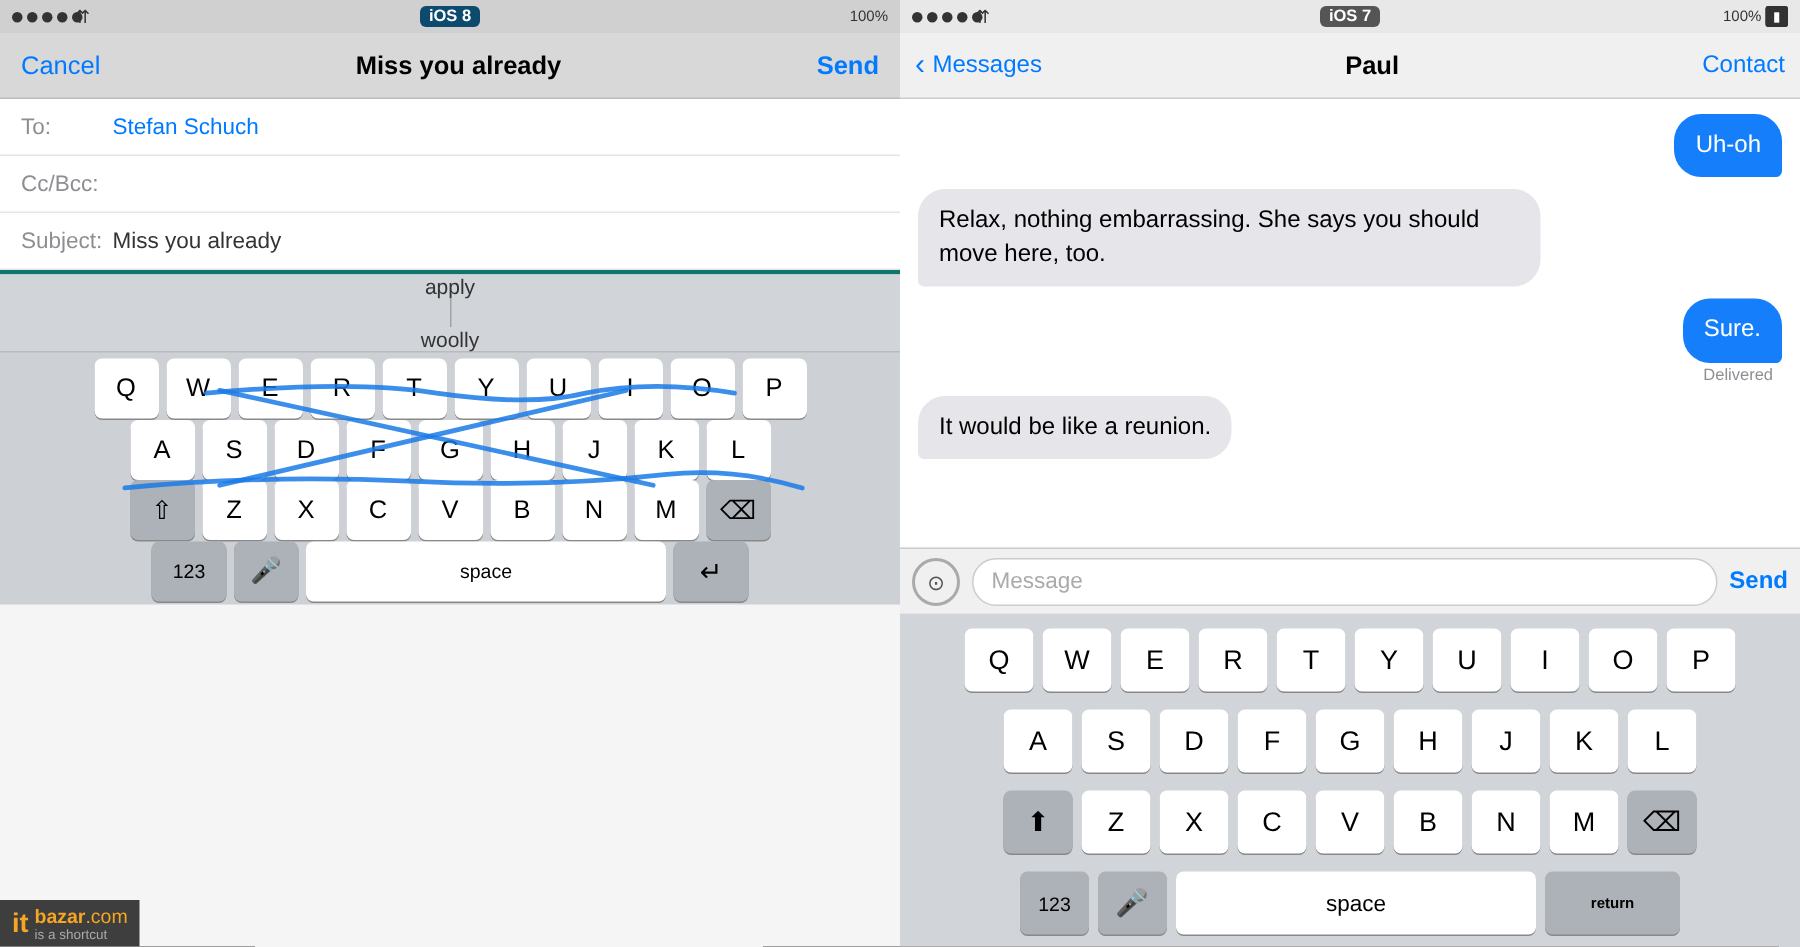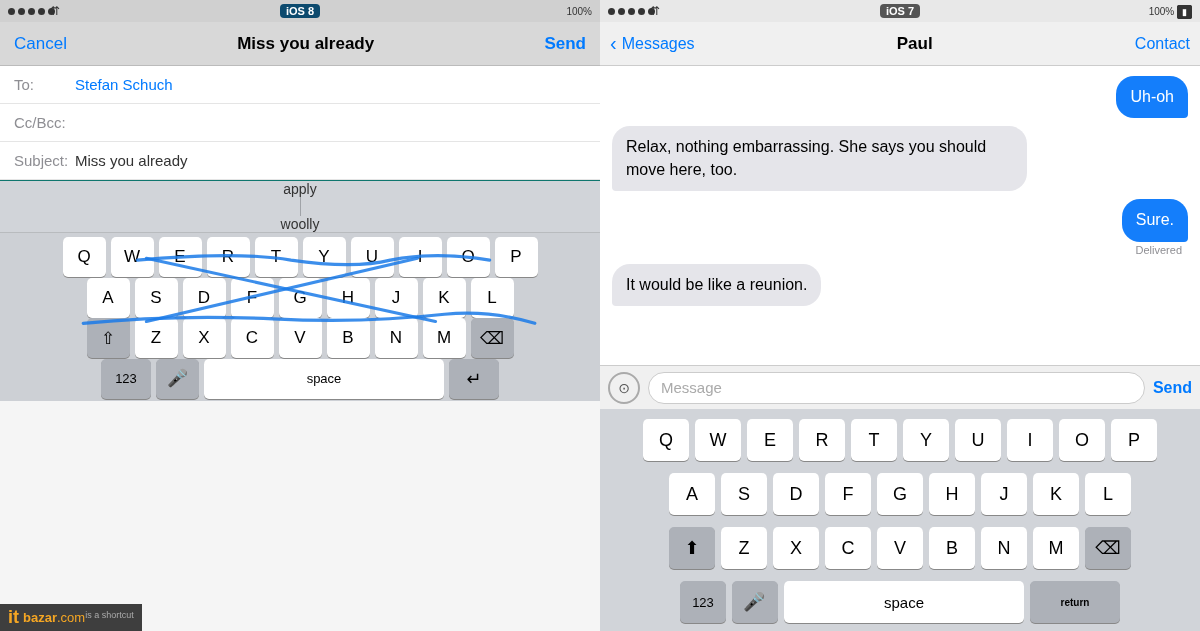--- a/index.html
+++ b/index.html
@@ -78,21 +78,21 @@
       color: #000;
     }
     .mail-send {
       color: #007aff;
       font-size: 17px;
       font-weight: 600;
     }
 
     .mail-fields {
       background: #fff;
-      border-bottom: 1px solid #0f766e;
+      border-bottom: 3px solid #0f766e;
     }
     .mail-field-row {
       display: flex;
       align-items: center;
       padding: 10px 14px;
       border-bottom: 1px solid #e5e5e5;
       font-size: 15px;
     }
     .mail-field-label {
       color: #8e8e93;
@@ -533,21 +533,21 @@
         <path d="M 90 30 Q 200 20 260 30 Q 330 40 370 30 Q 420 20 480 30" stroke="#1a7ae8" stroke-width="3.5" fill="none" stroke-linecap="round" opacity="0.85"></path>
         <path d="M 30 100 Q 130 90 240 95 Q 340 100 430 90 Q 480 85 530 100" stroke="#1a7ae8" stroke-width="3.5" fill="none" stroke-linecap="round" opacity="0.85"></path>
         <path d="M 400 28 L 100 98" stroke="#1a7ae8" stroke-width="3.5" fill="none" stroke-linecap="round" opacity="0.85"></path>
         <path d="M 100 28 L 420 98" stroke="#1a7ae8" stroke-width="3.5" fill="none" stroke-linecap="round" opacity="0.85"></path>
       </svg>
     </div>
   </div>
 
   <div class="watermark">
     <span class="watermark-logo">it</span>
-    <div style="display:flex;">
+    <div style="display:flex;flex-direction:column;">
       <span style="font-size:13px;"><span style="color:#f5a623;font-weight:700;">bazar</span><span style="color:#f5a623;">.com</span></span>
       <span class="watermark-sub">is a shortcut</span>
     </div>
   </div>
 </div>
 
 <div class="right-panel">
 
   <div class="status-bar-right">
     <div class="signal-dots">

